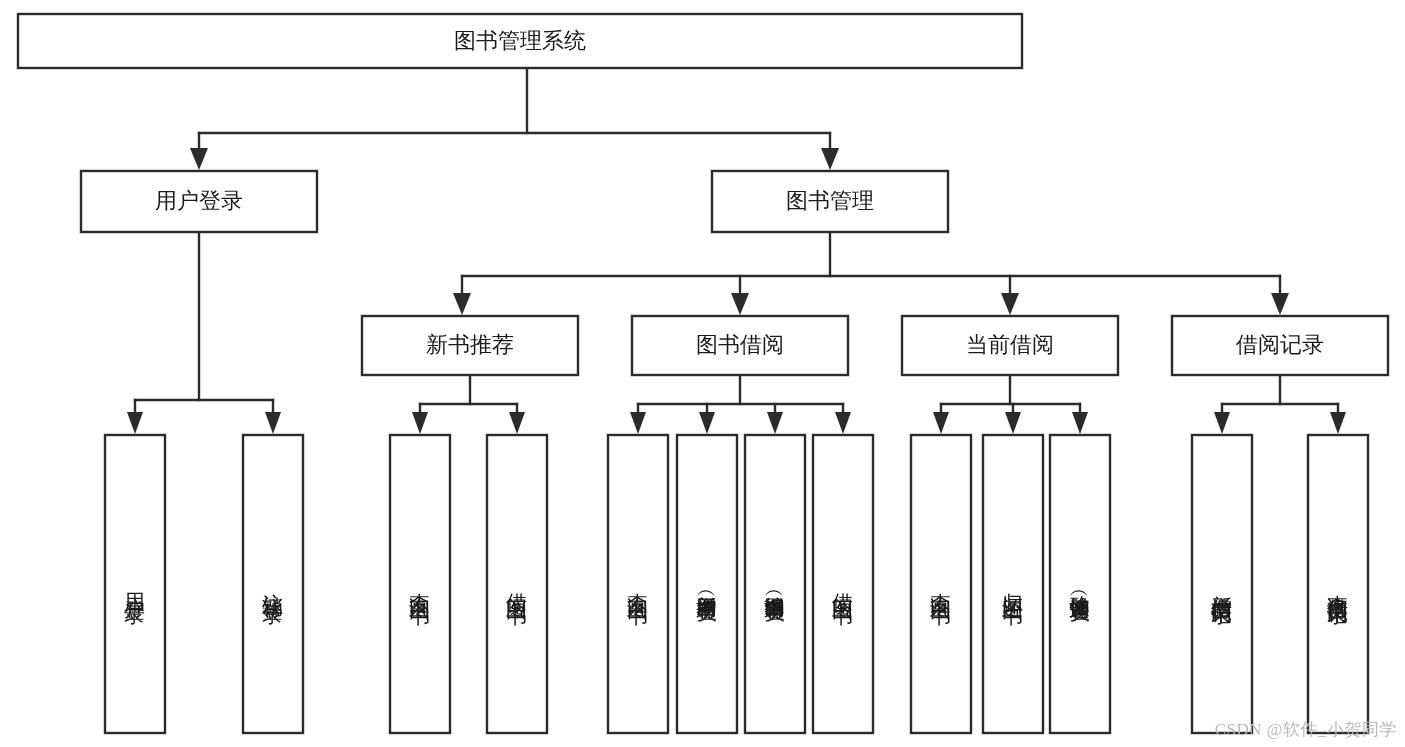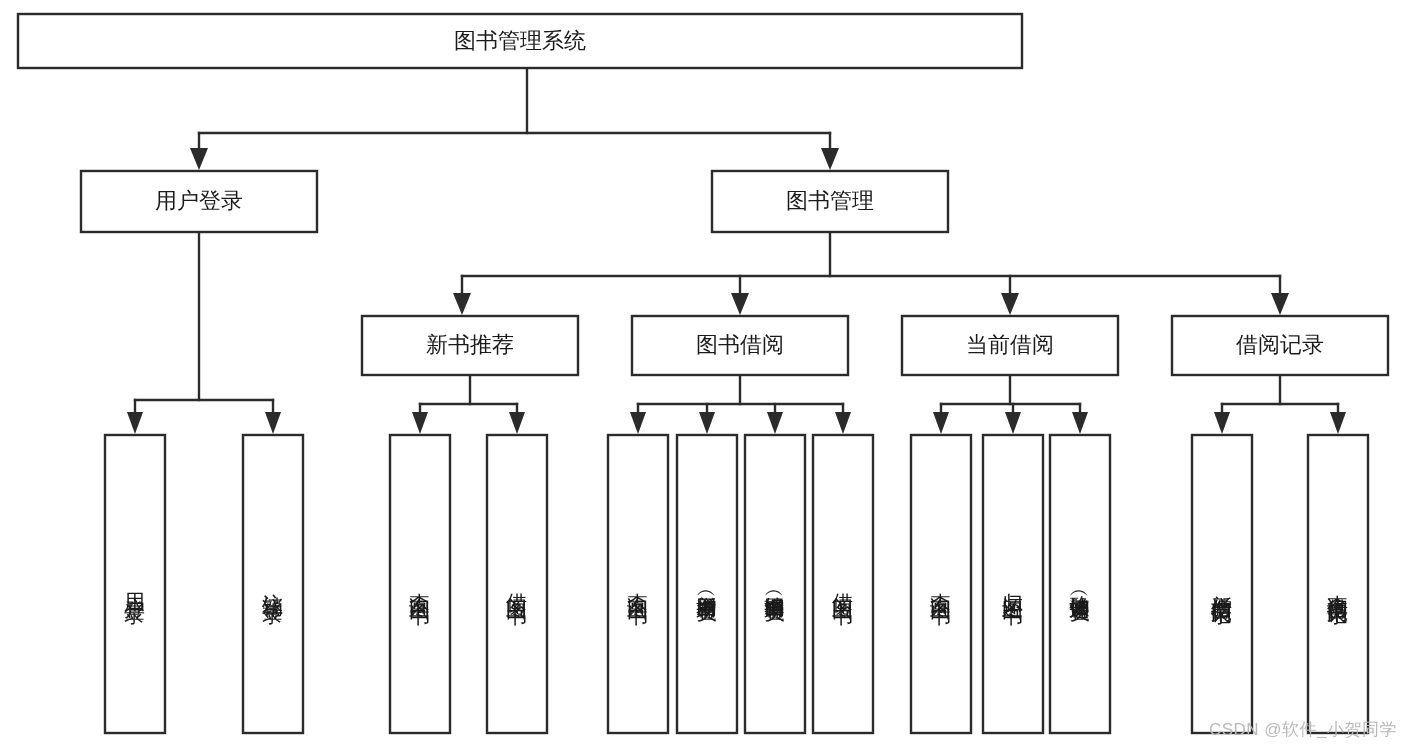--- a/index.html
+++ b/index.html
@@ -61,21 +61,21 @@
     display: flex;
     align-items: center;
     justify-content: center;
     white-space: nowrap;
     pointer-events: none;
   }
   .watermark {
     position: absolute;
     right: 8px;
     bottom: 6px;
-    font-family: Liberation Sans, sans-serif;
+    font-family: Liberation Serif, serif;
     font-size: 17px;
     color: #b9b9b9;
     letter-spacing: 0.5px;
     white-space: nowrap;
   }
 </style>
 </head>
 <body>
 
 <div id="diagram-root">

